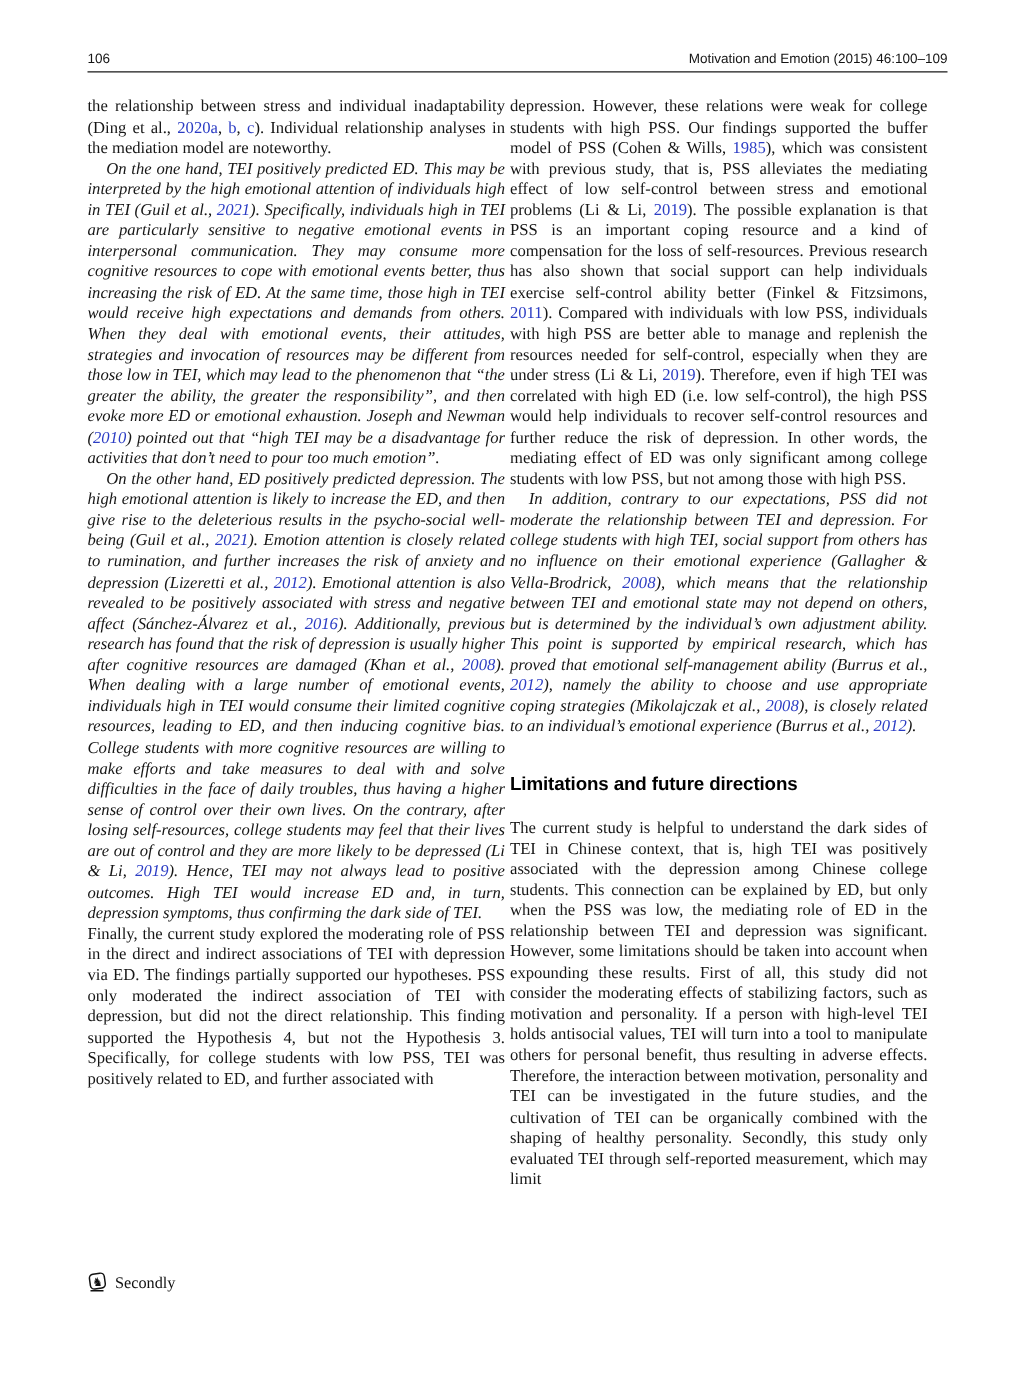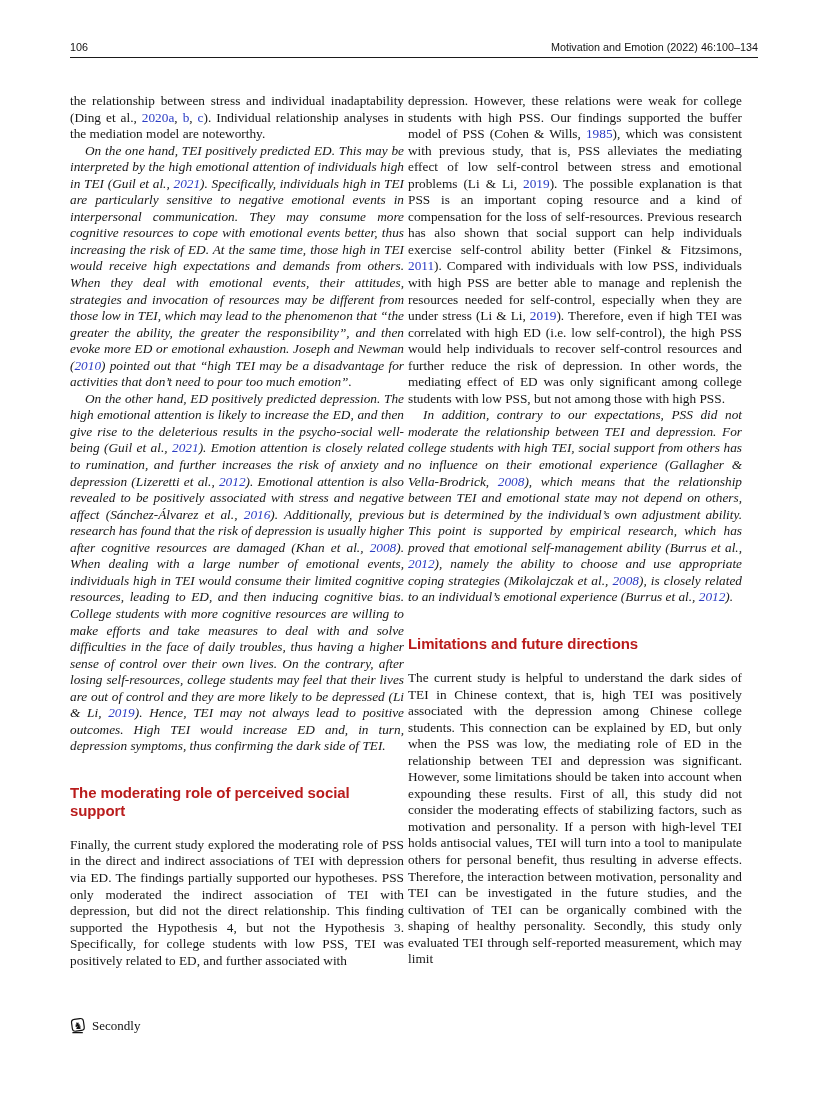--- a/index.html
+++ b/index.html
@@ -13,64 +13,63 @@
   }
   .content{position:absolute;left:70px;top:41px;width:688px;}
   .page-header{
     display:flex;justify-content:space-between;align-items:baseline;
     font-family:"Liberation Sans", sans-serif;
     font-size:10.8px;color:#141414;
     padding-bottom:4px;
     border-bottom:1.6px solid #1a1a1a;
   }
   .columns{
-    display:flex;gap:4px;margin-top:35px;
+    display:flex;gap:4px;margin-top:19px;
   }
   .col{
     width:334px;
     text-align:justify;
     font-size:13.3px;
     line-height:16.55px;
     color:#161616;
   }
   .col p{margin:0;}
   .col p.indent{text-indent:15px;font-style:italic;}
   .col h2{
     font-family:"Liberation Sans", sans-serif;
     font-size:15px;
     font-weight:bold;
-    color:#b91c1c;
+    color:#000000;
     margin:29px 0 17px 0;
     text-align:left;
     line-height:18px;
     letter-spacing:-0.1px;
   }
   .cite{color:#2b3cc4;}
   .page-footer{
     position:absolute;left:70px;top:1017px;
     display:flex;align-items:center;gap:6px;
     font-size:13px;color:#111;
   }
   .springer-mark{display:inline-flex;align-items:center;}
 </style>
 </head>
 <body>
 
 <div class="sheet">
   <div class="content">
     <div class="page-header">
       <span>106</span>
-      <span>Motivation and Emotion (2022) 46:100–134</span>
+      <span>Motivation and Emotion (2015) 46:100–109</span>
     </div>
     <div class="columns">
       <div class="col" id="left-col">
           <p>the relationship between stress and individual inadaptability (Ding et al., <span class="cite" style="color: rgb(43, 60, 196);">2020a</span>, <span class="cite" style="color: rgb(43, 60, 196);">b</span>, <span class="cite" style="color: rgb(43, 60, 196);">c</span>). Individual relationship analyses in the mediation model are noteworthy.</p>
           <p class="indent">On the one hand, TEI positively predicted ED. This may be interpreted by the high emotional attention of individuals high in TEI (Guil et al., <span class="cite" style="color: rgb(43, 60, 196);">2021</span>). Specifically, individuals high in TEI are particularly sensitive to negative emotional events in interpersonal communication. They may consume more cognitive resources to cope with emotional events better, thus increasing the risk of ED. At the same time, those high in TEI would receive high expectations and demands from others. When they deal with emotional events, their attitudes, strategies and invocation of resources may be different from those low in TEI, which may lead to the phenomenon that “the greater the ability, the greater the responsibility”, and then evoke more ED or emotional exhaustion. Joseph and Newman (<span class="cite" style="color: rgb(43, 60, 196);">2010</span>) pointed out that “high TEI may be a disadvantage for activities that don’t need to pour too much emotion”.</p>
           <p class="indent">On the other hand, ED positively predicted depression. The high emotional attention is likely to increase the ED, and then give rise to the deleterious results in the psycho-social well-being (Guil et al., <span class="cite" style="color: rgb(43, 60, 196);">2021</span>). Emotion attention is closely related to rumination, and further increases the risk of anxiety and depression (Lizeretti et al., <span class="cite" style="color: rgb(43, 60, 196);">2012</span>). Emotional attention is also revealed to be positively associated with stress and negative affect (Sánchez-Álvarez et al., <span class="cite" style="color: rgb(43, 60, 196);">2016</span>). Additionally, previous research has found that the risk of depression is usually higher after cognitive resources are damaged (Khan et al., <span class="cite" style="color: rgb(43, 60, 196);">2008</span>). When dealing with a large number of emotional events, individuals high in TEI would consume their limited cognitive resources, leading to ED, and then inducing cognitive bias. College students with more cognitive resources are willing to make efforts and take measures to deal with and solve difficulties in the face of daily troubles, thus having a higher sense of control over their own lives. On the contrary, after losing self-resources, college students may feel that their lives are out of control and they are more likely to be depressed (Li &amp; Li, <span class="cite" style="color: rgb(43, 60, 196);">2019</span>). Hence, TEI may not always lead to positive outcomes. High TEI would increase ED and, in turn, depression symptoms, thus confirming the dark side of TEI.</p>
-          <h2>The moderating role of perceived social support</h2>
           <p>Finally, the current study explored the moderating role of PSS in the direct and indirect associations of TEI with depression via ED. The findings partially supported our hypotheses. PSS only moderated the indirect association of TEI with depression, but did not the direct relationship. This finding supported the Hypothesis 4, but not the Hypothesis 3. Specifically, for college students with low PSS, TEI was positively related to ED, and further associated with</p>
         </div>
       <div class="col" id="right-col">
           <p>depression. However, these relations were weak for college students with high PSS. Our findings supported the buffer model of PSS (Cohen &amp; Wills, <span class="cite" style="color: rgb(43, 60, 196);">1985</span>), which was consistent with previous study, that is, PSS alleviates the mediating effect of low self-control between stress and emotional problems (Li &amp; Li, <span class="cite" style="color: rgb(43, 60, 196);">2019</span>). The possible explanation is that PSS is an important coping resource and a kind of compensation for the loss of self-resources. Previous research has also shown that social support can help individuals exercise self-control ability better (Finkel &amp; Fitzsimons, <span class="cite" style="color: rgb(43, 60, 196);">2011</span>). Compared with individuals with low PSS, individuals with high PSS are better able to manage and replenish the resources needed for self-control, especially when they are under stress (Li &amp; Li, <span class="cite" style="color: rgb(43, 60, 196);">2019</span>). Therefore, even if high TEI was correlated with high ED (i.e. low self-control), the high PSS would help individuals to recover self-control resources and further reduce the risk of depression. In other words, the mediating effect of ED was only significant among college students with low PSS, but not among those with high PSS.</p>
           <p class="indent">In addition, contrary to our expectations, PSS did not moderate the relationship between TEI and depression. For college students with high TEI, social support from others has no influence on their emotional experience (Gallagher &amp; Vella-Brodrick, <span class="cite" style="color: rgb(43, 60, 196);">2008</span>), which means that the relationship between TEI and emotional state may not depend on others, but is determined by the individual’s own adjustment ability. This point is supported by empirical research, which has proved that emotional self-management ability (Burrus et al., <span class="cite" style="color: rgb(43, 60, 196);">2012</span>), namely the ability to choose and use appropriate coping strategies (Mikolajczak et al., <span class="cite" style="color: rgb(43, 60, 196);">2008</span>), is closely related to an individual’s emotional experience (Burrus et al., <span class="cite" style="color: rgb(43, 60, 196);">2012</span>).</p>
           <h2>Limitations and future directions</h2>
           <p>The current study is helpful to understand the dark sides of TEI in Chinese context, that is, high TEI was positively associated with the depression among Chinese college students. This connection can be explained by ED, but only when the PSS was low, the mediating role of ED in the relationship between TEI and depression was significant. However, some limitations should be taken into account when expounding these results. First of all, this study did not consider the moderating effects of stabilizing factors, such as motivation and personality. If a person with high-level TEI holds antisocial values, TEI will turn into a tool to manipulate others for personal benefit, thus resulting in adverse effects. Therefore, the interaction between motivation, personality and TEI can be investigated in the future studies, and the cultivation of TEI can be organically combined with the shaping of healthy personality. Secondly, this study only evaluated TEI through self-reported measurement, which may limit</p>
         </div>
     </div>
   </div>

